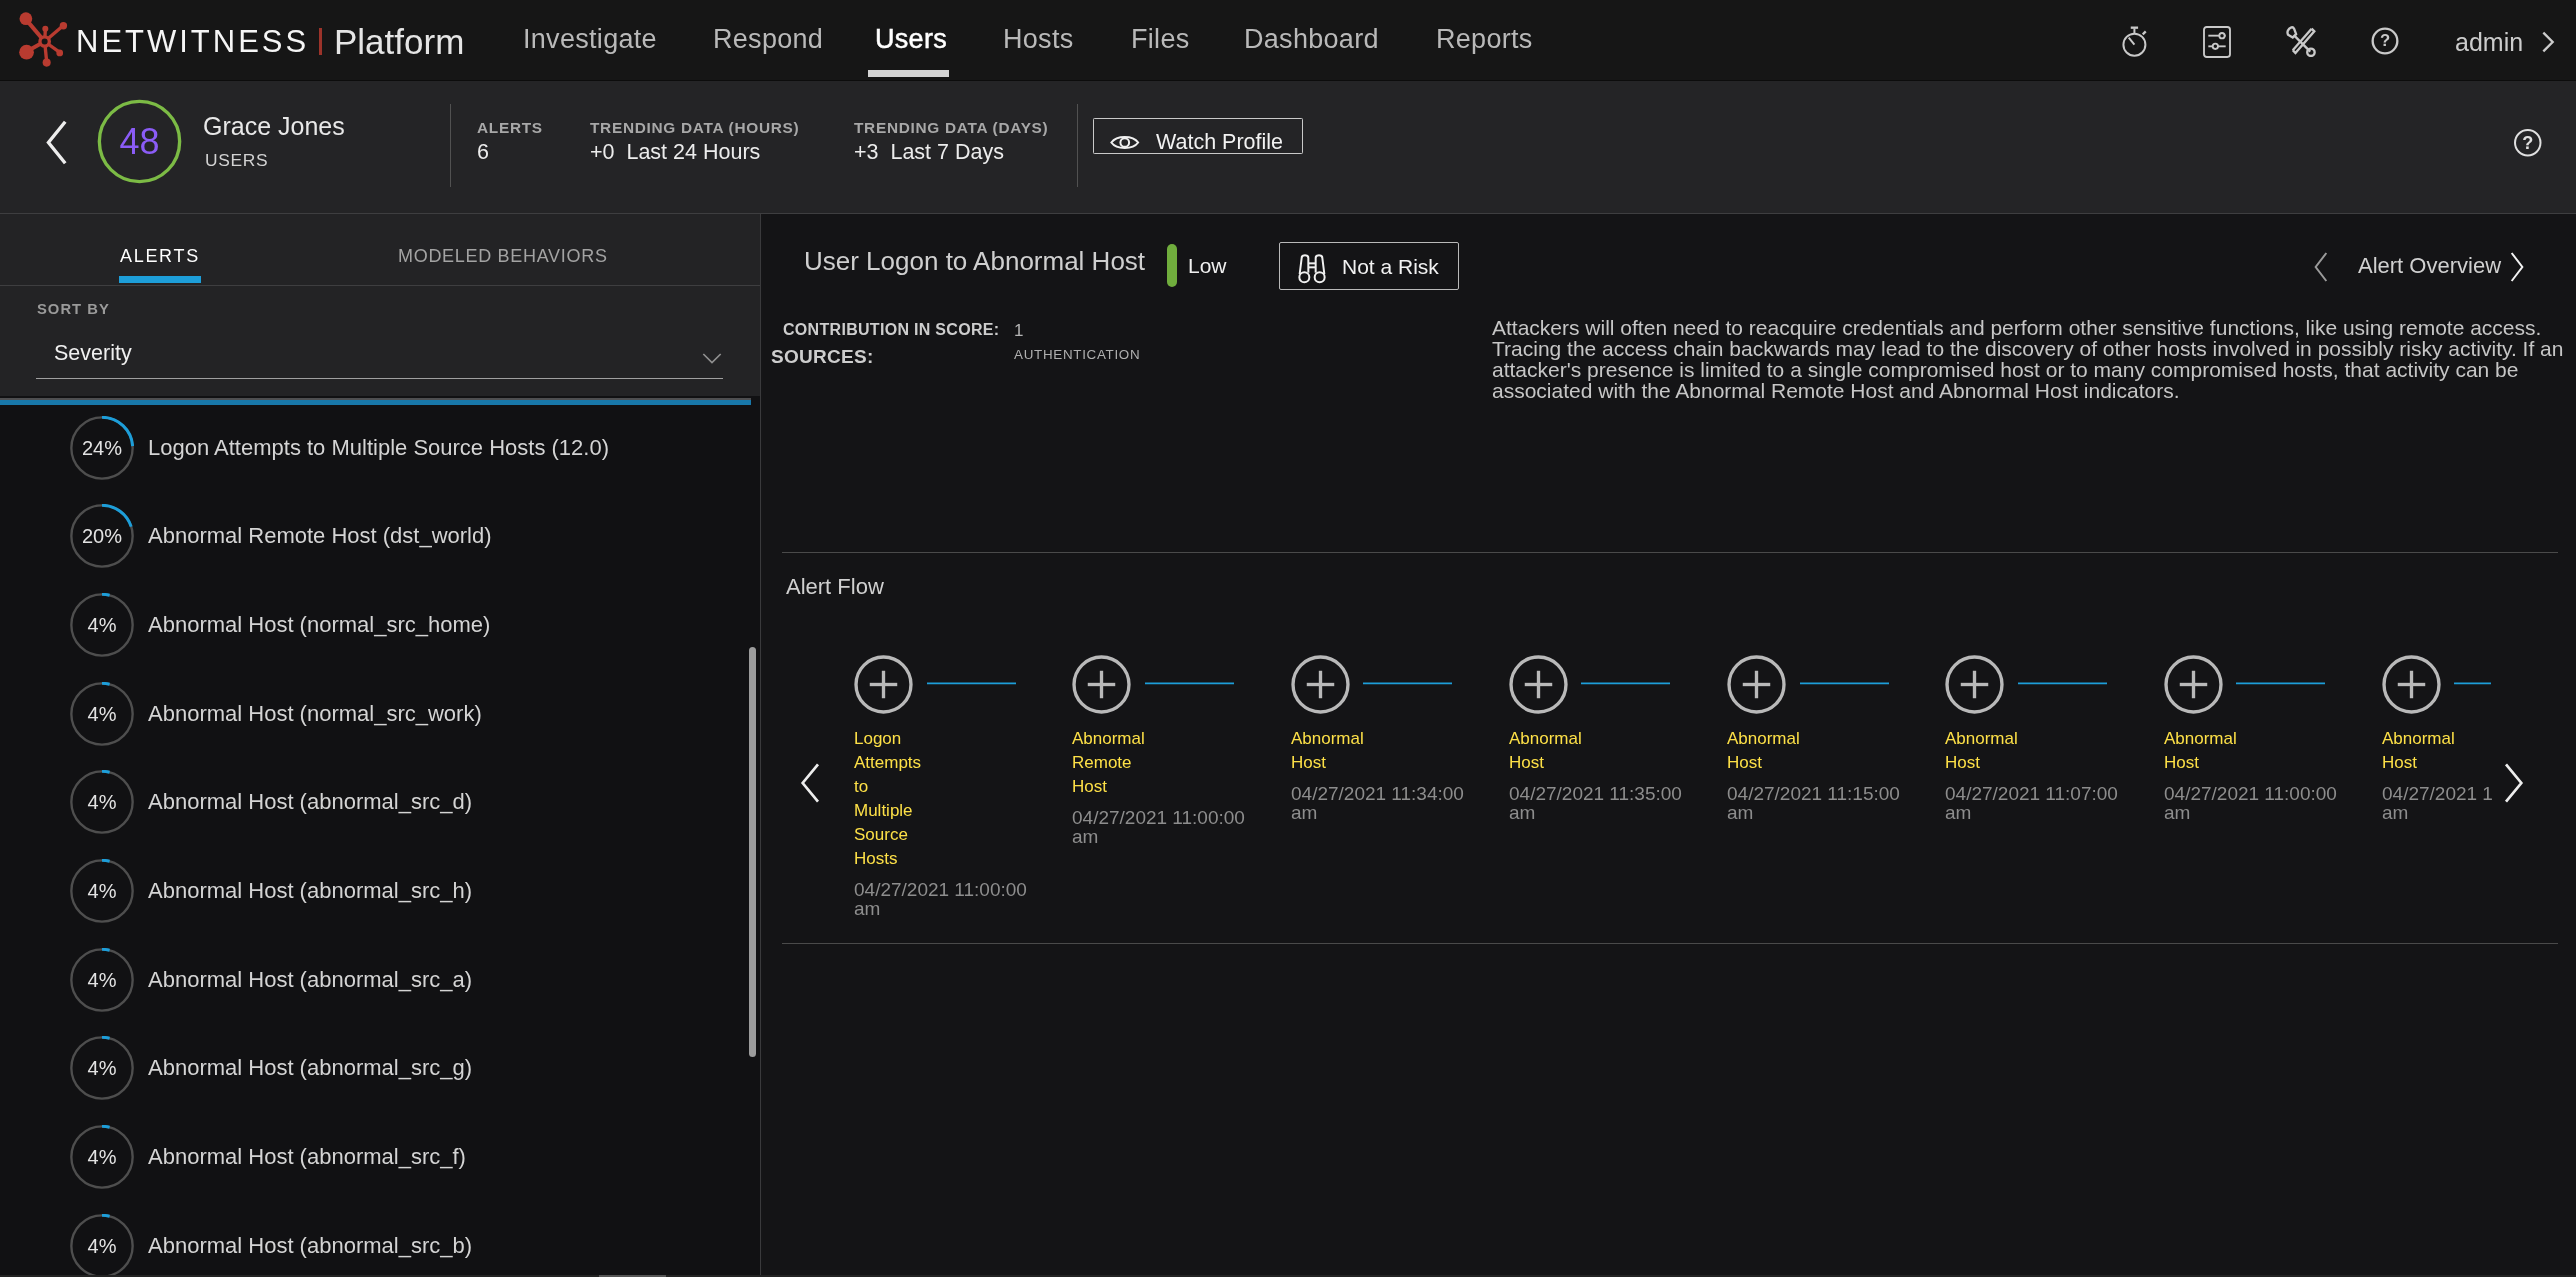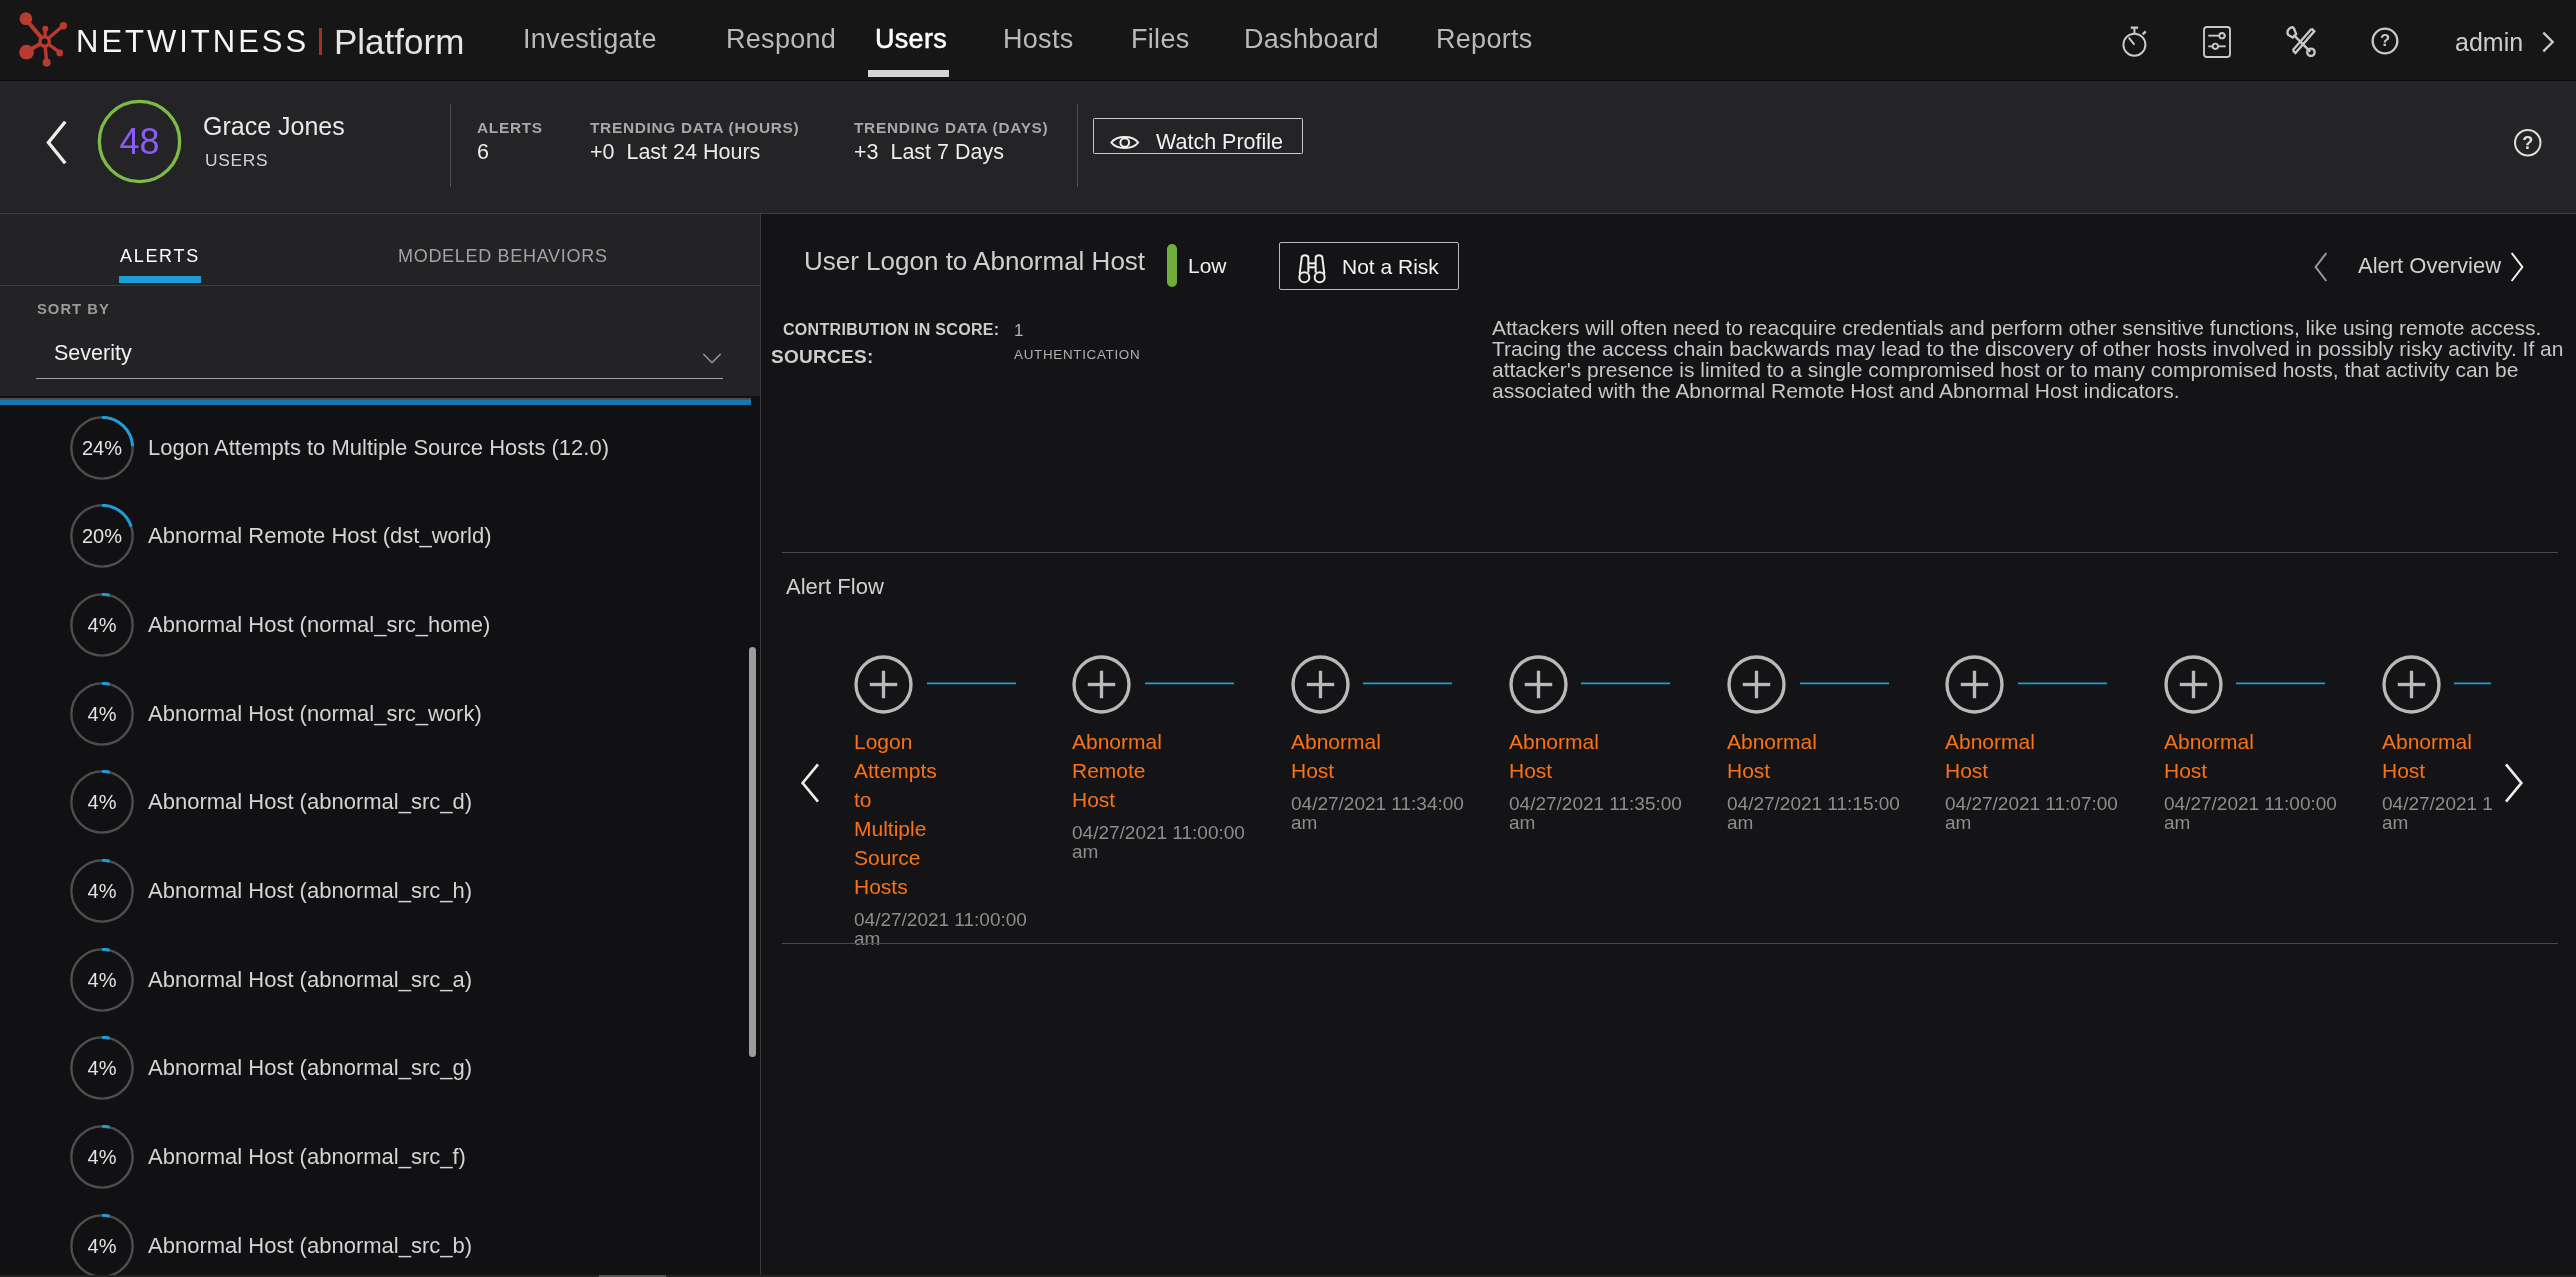--- a/index.html
+++ b/index.html
@@ -29,21 +29,21 @@
   .pct { position:absolute; left:70px; top:50%; transform:translateY(-50%); width:64px; height:64px; }
   .pct span { position:absolute; left:0; top:0; width:64px; height:64px; text-align:center; line-height:64px; font-size:20px; color:#e2e2e2; }
   #lscroll { position:absolute; left:749px; top:433px; width:7.4px; height:410px; background:#9c9c9c; border-radius:4px; }
 
   
   #right { position:absolute; left:763px; top:214px; width:1813px; height:1064px; background:#141416; }
   .rdivider { position:absolute; left:19px; width:1776px; height:1.3px; background:#4a4a4a; }
 
   
   .fnode { position:absolute; top:440px; width:195px; }
-  .flabel { font-size:21px; line-height:29px; color:#f97316; }
+  .flabel { font-size:17px; line-height:24px; color:#fde047; }
   .fdate { margin-top:8.7px; font-size:19px; line-height:19px; color:#8d8d8d; width:182px; }
 </style>
 </head>
 <body>
 
 <div id="nav">
   <svg class="abs" style="left:17.4px;top:8px" width="62" height="67" viewBox="0 0 92 100">
     <g stroke="#b93b30" fill="none">
       <line x1="41" y1="50" x2="13" y2="17" stroke-width="6"></line>
       <line x1="41" y1="50" x2="42" y2="33" stroke-width="5"></line>
@@ -60,21 +60,21 @@
       <circle cx="44" cy="81.5" r="6"></circle>
       <circle cx="14" cy="66" r="11"></circle>
     </g>
     <circle cx="41" cy="50" r="7" fill="#161616" stroke="#b93b30" stroke-width="5"></circle>
   </svg>
   <div class="abs" style="left:76px;top:24px;font-size:31px;color:#f5f5f5;letter-spacing:3px;">NETWITNESS</div>
   <div class="abs" style="left:319px;top:28px;width:2.7px;height:27px;background:#9c332a;"></div>
   <div class="abs" style="left:334px;top:21.5px;font-size:35px;color:#e5e5e5;">Platform</div>
 
   <div class="navlink" style="left:523px;">Investigate</div>
-  <div class="navlink" style="left:713px;margin-left:13px;">Respond</div>
+  <div class="navlink" style="left:713px;">Respond</div>
   <div class="navlink active" style="left:875px;">Users</div>
   <div class="navlink" style="left:1003px;">Hosts</div>
   <div class="navlink" style="left:1131px;">Files</div>
   <div class="navlink" style="left:1244px;">Dashboard</div>
   <div class="navlink" style="left:1436px;">Reports</div>
   <div id="users-underline"></div>
 
   <svg class="abs" style="left:2121px;top:25.5px" width="29.5" height="32" viewBox="0 0 44 48">
     <circle cx="20" cy="28" r="16.5" fill="none" stroke="#c9c9c9" stroke-width="3"></circle>
     <line x1="20" y1="11" x2="20" y2="3.5" stroke="#c9c9c9" stroke-width="3"></line>

